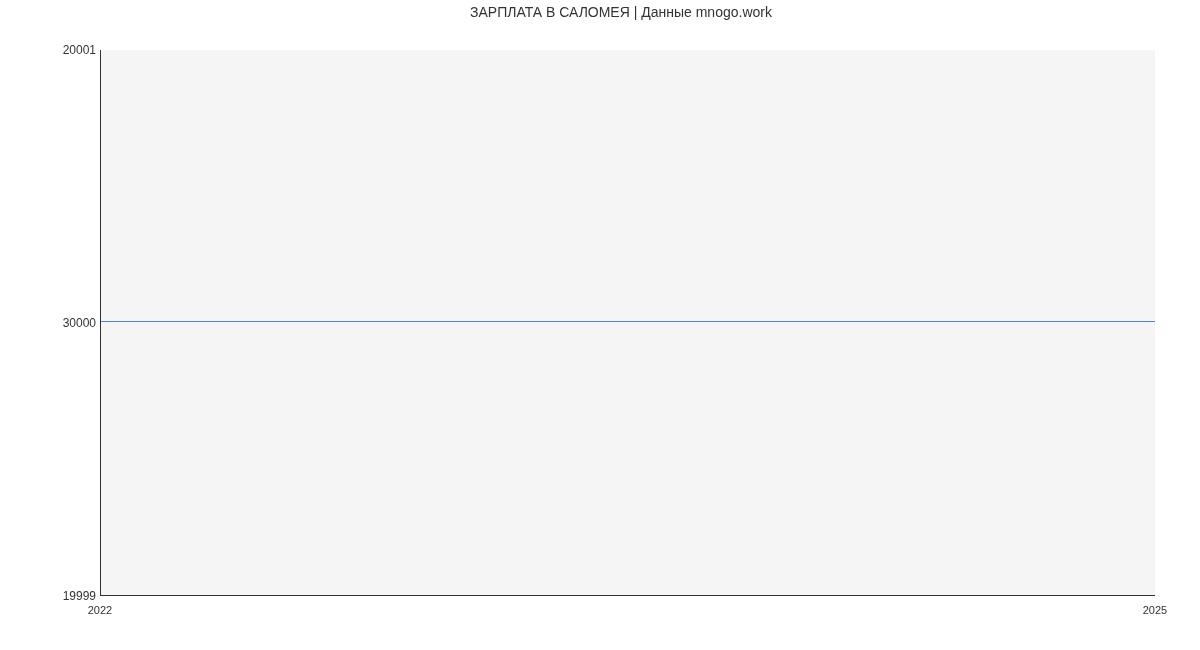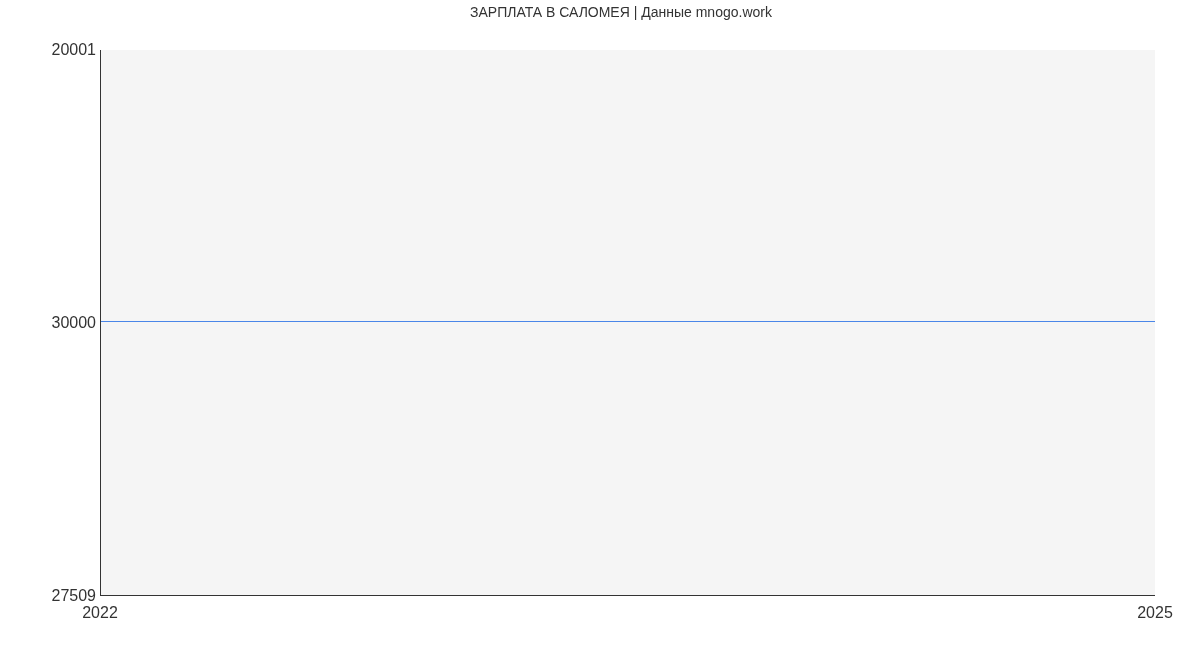--- a/index.html
+++ b/index.html
@@ -42,50 +42,50 @@
     left: 0;
     width: 100%;
     top: 49.8%;
     height: 0;
     border-top: 1.5px solid #4a86e8;
   }
   
   .ytick {
     position: absolute;
     right: 1104px; 
-    font-size: 16px;
+    font-size: 12px;
     color: #333;
     text-align: right;
     width: 90px;
     line-height: 12px;
   }
   .ytick.top   { top: 44px; }   
   .ytick.mid   { top: 317px; }  
   .ytick.bot   { top: 590px; }  
   
   .xtick {
     position: absolute;
     top: 604px;
-    font-size: 16px;
+    font-size: 11px;
     color: #333;
     width: 60px;
     text-align: center;
   }
   .xtick.left  { left: 70px; }   
   .xtick.right { left: 1125px; } 
 </style>
 </head>
 <body>
 
 <div class="chart-container">
   <div class="title">ЗАРПЛАТА В  САЛОМЕЯ | Данные mnogo.work</div>
 
   <div class="plot-area">
     <div class="data-line"></div>
   </div>
 
   <div class="ytick top">20001</div>
   <div class="ytick mid">30000</div>
-  <div class="ytick bot">27509</div>
+  <div class="ytick bot">19999</div>
 
   <div class="xtick left">2022</div>
   <div class="xtick right">2025</div>
 </div>
 
 </body></html>

